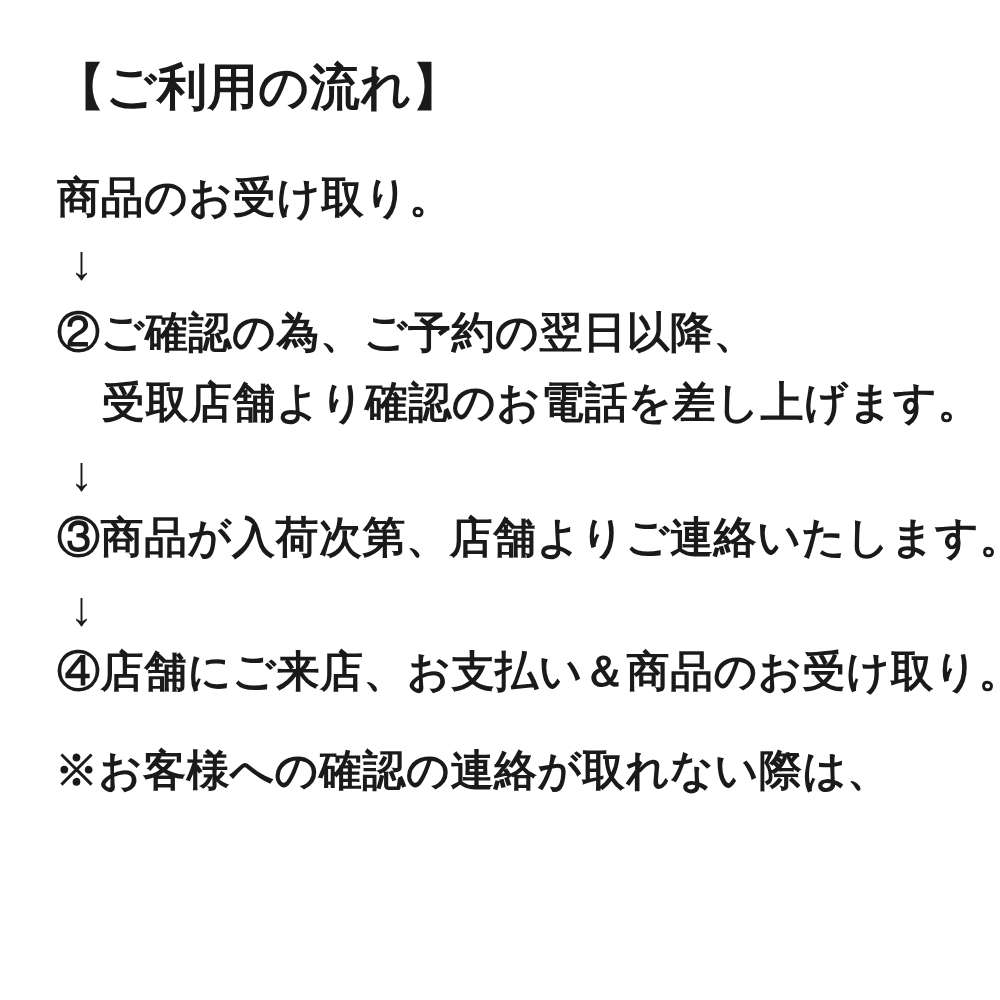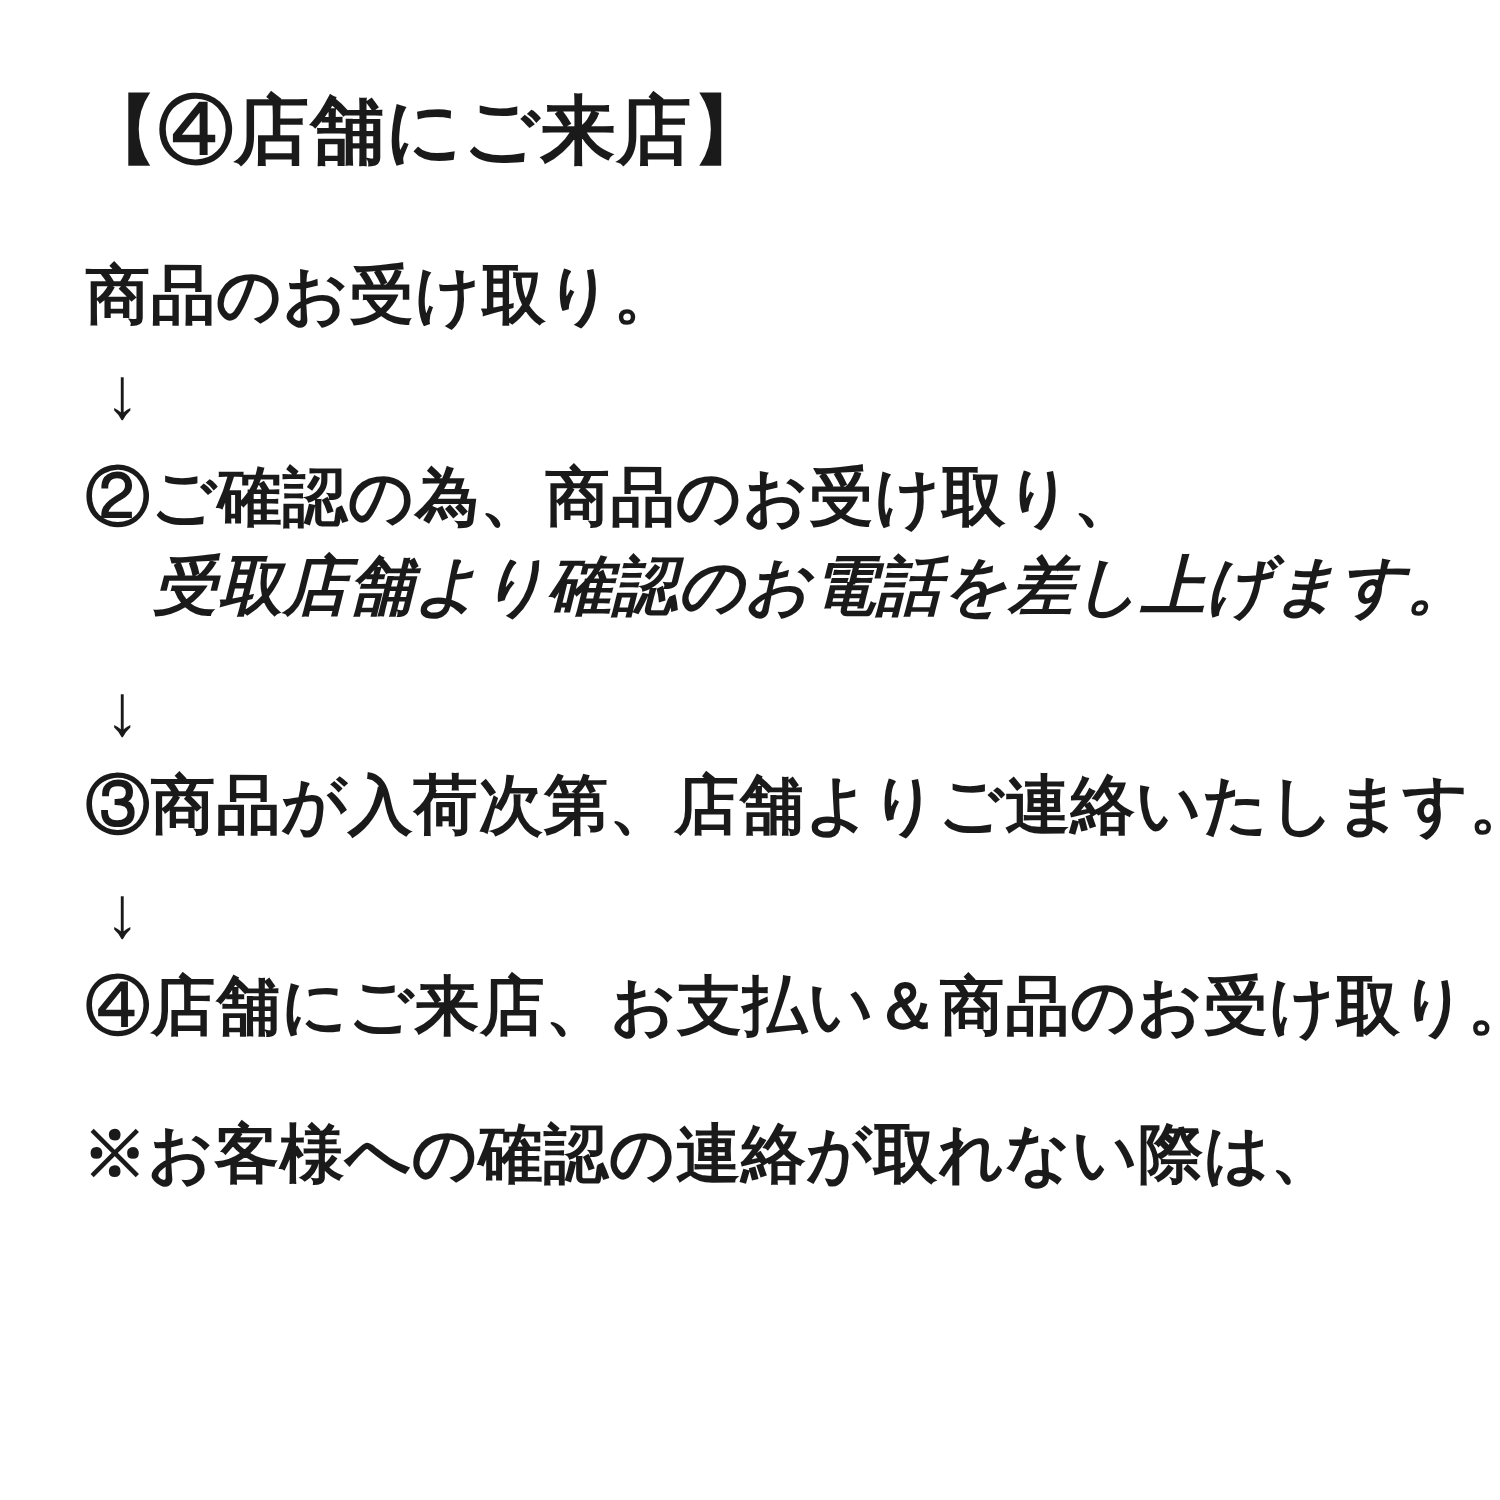--- a/index.html
+++ b/index.html
@@ -33,29 +33,29 @@
     font-weight: 500;
     transform: scaleY(1.05);
     transform-origin: top left;
   }
 </style>
 </head>
 <body>
 
 <div class="page">
 
-  <div class="line title" style="left:55px; top:62px;">【④店舗にご来店】</div>
+  <div class="line title" style="left:55px; top:62px;">【ご利用の流れ】</div>
 
   <div class="line" style="left:57px; top:176px;">商品のお受け取り。</div>
 
   <div class="line arrow" style="left:70px; top:238px;">↓</div>
 
-  <div class="line" style="left:57px; top:311px;">②ご確認の為、商品のお受け取り、</div>
+  <div class="line" style="left:57px; top:311px;">②ご確認の為、ご予約の翌日以降、</div>
 
-  <div class="line" style="left:102px; top:370px;font-style:italic;">受取店舗より確認のお電話を差し上げます。</div>
+  <div class="line" style="left:102px; top:381px;">受取店舗より確認のお電話を差し上げます。</div>
 
   <div class="line arrow" style="left:70px; top:449px;">↓</div>
 
   <div class="line" style="left:57px; top:516px;">③商品が入荷次第、店舗よりご連絡いたします。</div>
 
   <div class="line arrow" style="left:70px; top:584px;">↓</div>
 
   <div class="line" style="left:57px; top:650px;">④店舗にご来店、お支払い＆商品のお受け取り。</div>
 
   <div class="line" style="left:55px; top:749px;">※お客様への確認の連絡が取れない際は、</div>

